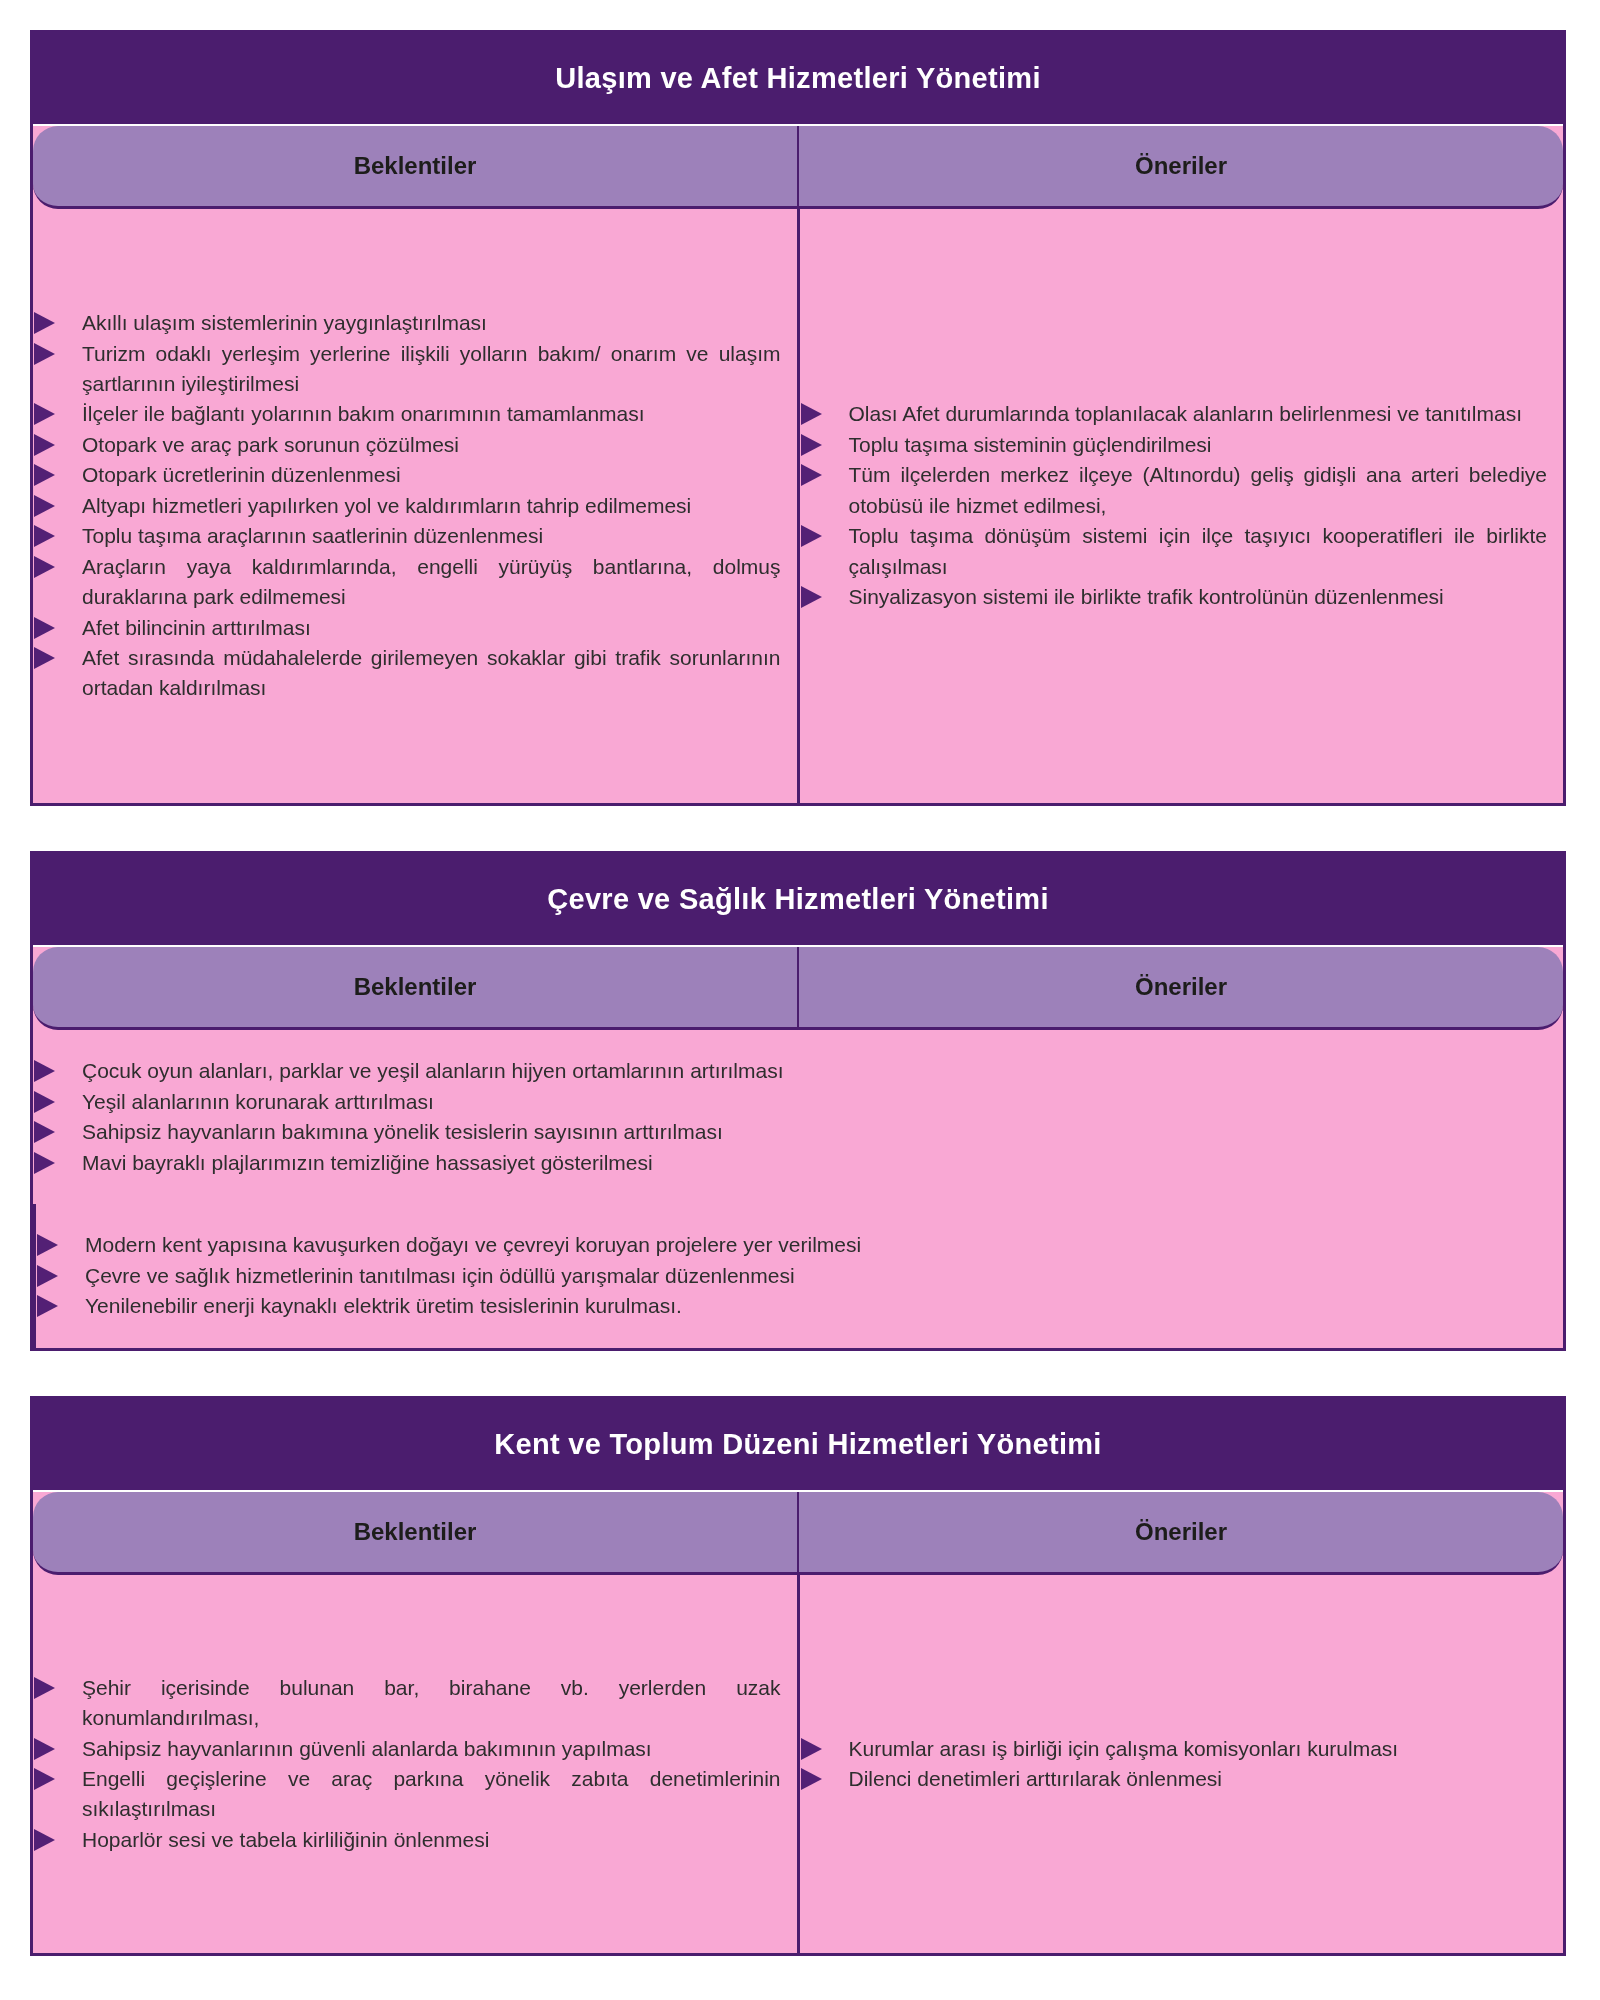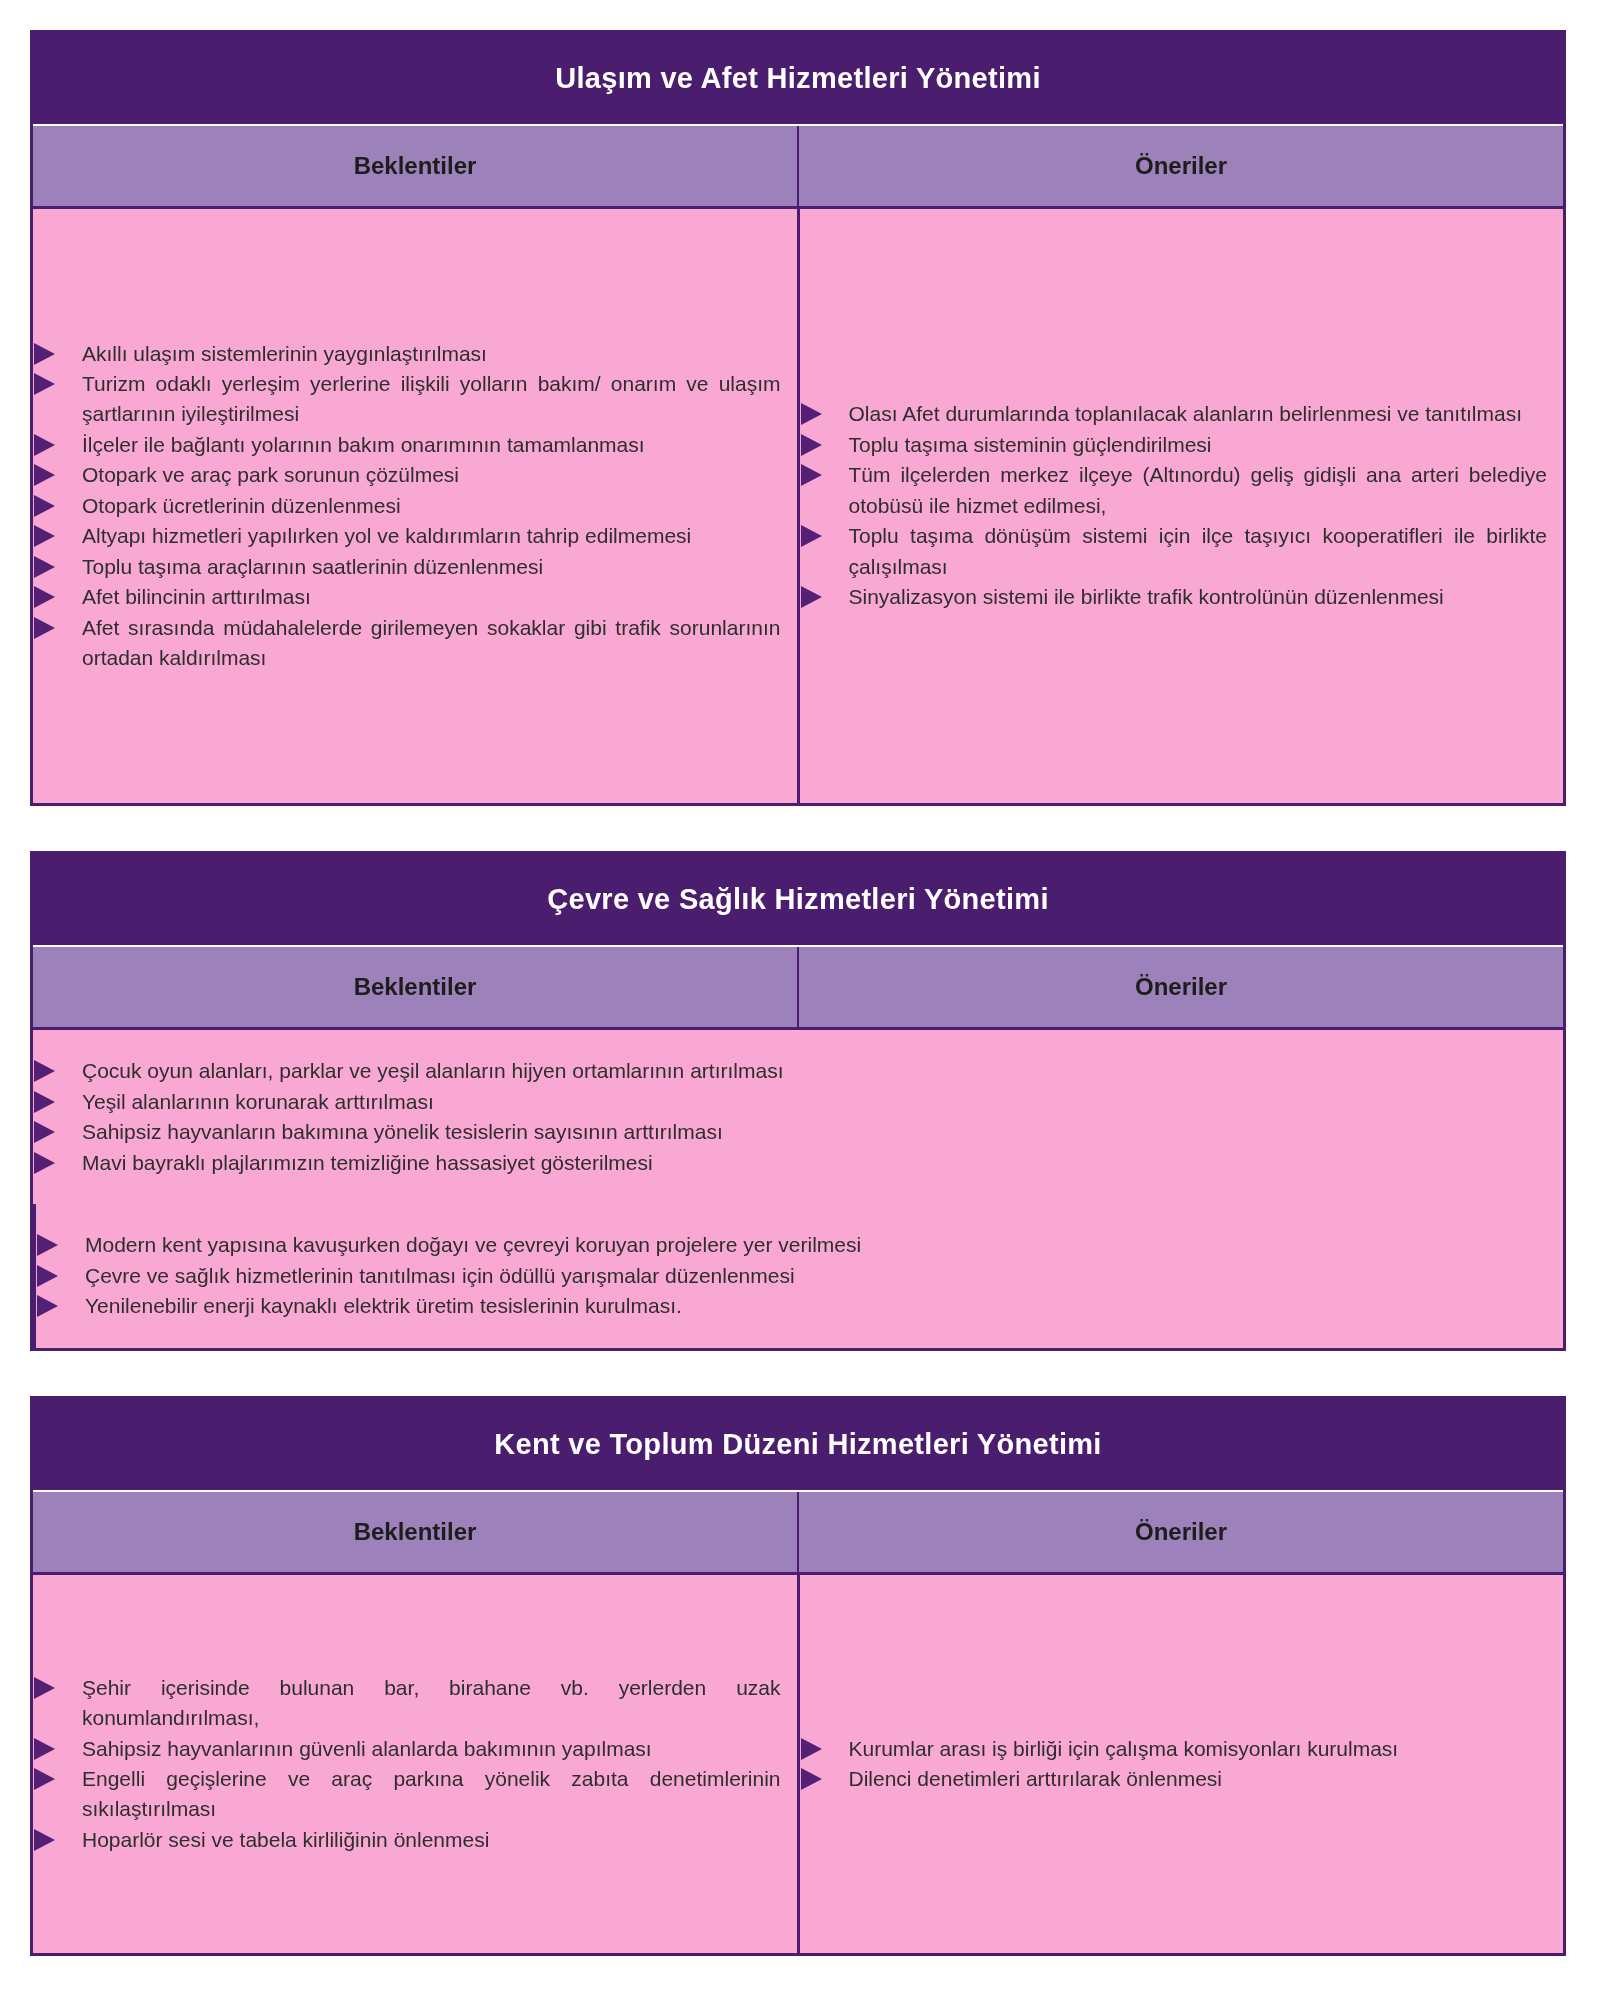--- a/index.html
+++ b/index.html
@@ -37,20 +37,21 @@
     font-size: 29px;
     font-weight: bold;
     letter-spacing: 0.3px;
     border-bottom: 2px solid #ffffff;
   }
   .col-headers {
     display: flex;
     background: var(--column_header_bg);
     border-bottom: 3px solid var(--border);
     height: 83px;
+    border-radius: 25px;
   }
   .col-header {
     flex: 1;
     display: flex;
     align-items: center;
     justify-content: center;
     font-weight: bold;
     font-size: 24px;
     color: var(--column_header_text);
   }
@@ -127,20 +128,24 @@
         <div class="item">
           <span class="arrow-icon"></span>
           <span class="item-text">Altyapı hizmetleri yapılırken yol ve kaldırımların tahrip edilmemesi</span>
         </div>
 
         <div class="item">
           <span class="arrow-icon"></span>
           <span class="item-text">Toplu taşıma araçlarının saatlerinin düzenlenmesi</span>
         </div>
 
+        <div class="item">
+          <span class="arrow-icon"></span>
+          <span class="item-text">Araçların yaya kaldırımlarında, engelli yürüyüş bantlarına, dolmuş duraklarına park edilmemesi</span>
+        </div>
 
         <div class="item">
           <span class="arrow-icon"></span>
           <span class="item-text">Afet bilincinin arttırılması</span>
         </div>
 
         <div class="item">
           <span class="arrow-icon"></span>
           <span class="item-text">Afet sırasında müdahalelerde girilemeyen sokaklar gibi trafik sorunlarının ortadan kaldırılması</span>
         </div>

